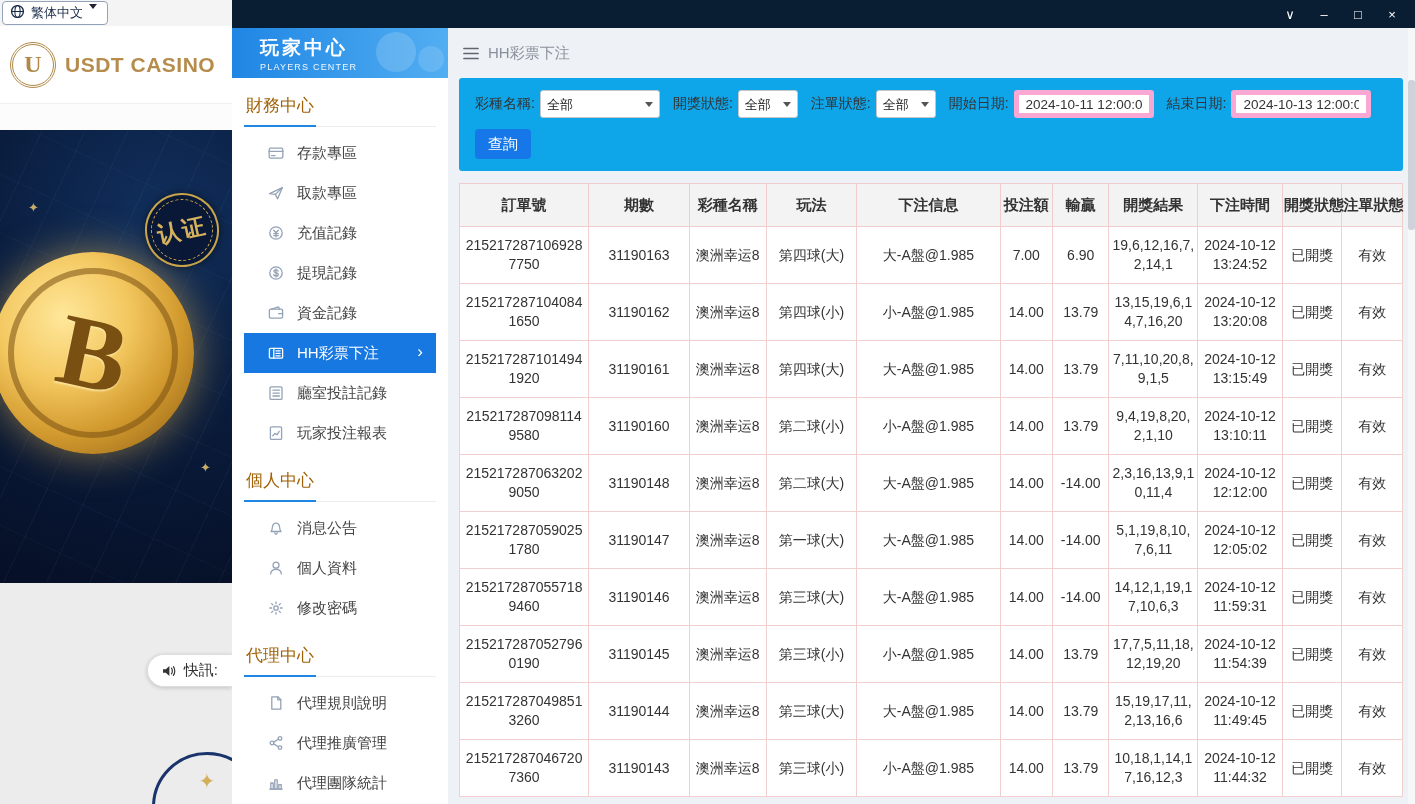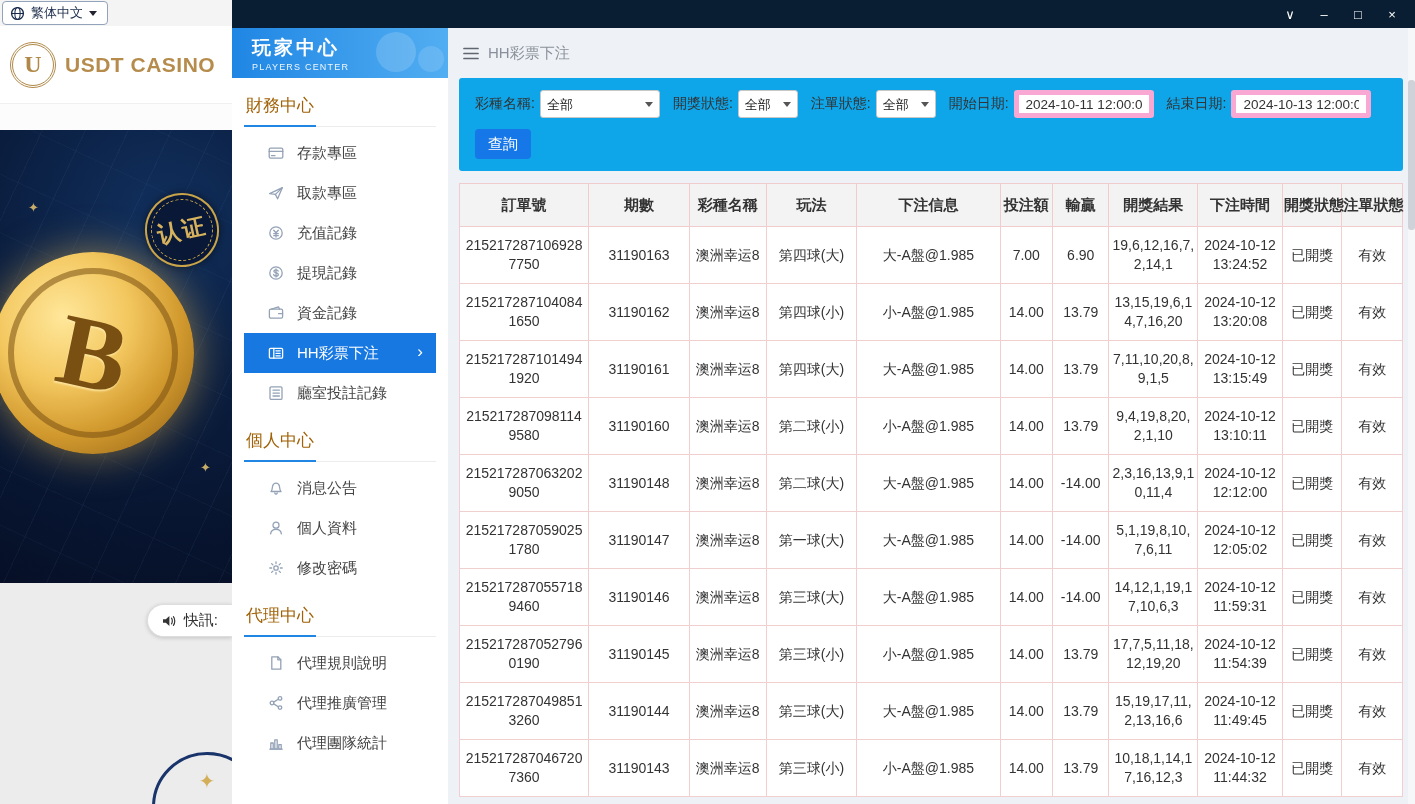--- a/index.html
+++ b/index.html
@@ -3,21 +3,21 @@
 <meta charset="utf-8">
 <style>
   *{margin:0;padding:0;box-sizing:border-box}
   html,body{width:1415px;height:804px;overflow:hidden}
   body{font-family:"Liberation Sans","DejaVu Sans",sans-serif;background:#e9e9e9}
   .screen{position:relative;width:1415px;height:804px;display:flex}
 
   
   .left-panel{width:232px;height:100%;position:relative;background:#ececec;overflow:hidden;flex:none}
   .lang-bar{height:26px;background:#f4f4f4;padding:1px 0 0 2px}
-  .lang-box{display:inline-flex;align-items:center;gap:6px;background:#fff;border:1px solid #93a3ba;border-radius:4px;padding:2px 10px 2px 7px;font-size:13px;color:#1c2c4a;cursor:pointer}
+  .lang-box{display:inline-flex;align-items:flex-start;gap:6px;background:#fff;border:1px solid #93a3ba;border-radius:4px;padding:2px 10px 2px 7px;font-size:13px;color:#1c2c4a;cursor:pointer}
   .lang-box svg{width:15px;height:15px;display:block}
   .caret-down{width:0;height:0;border-left:4px solid transparent;border-right:4px solid transparent;border-top:5px solid #223;display:inline-block}
   .brand{height:78px;background:#fff;display:flex;align-items:center;padding-left:10px;gap:9px;border-bottom:1px solid #f0f0f0}
   .brand-circle{width:46px;height:46px;border:3px double #b08948;border-radius:50%;display:flex;align-items:center;justify-content:center;color:#b08948;font-weight:bold;font-size:24px;font-family:"Liberation Serif","DejaVu Serif",serif;flex:none}
   .brand-name{color:#b68c4c;font-size:21px;font-weight:bold;letter-spacing:.5px;white-space:nowrap}
   .white-gap{height:26px;background:#fcfcfc}
   .btc-panel{height:453px;position:relative;overflow:hidden;
     background:radial-gradient(circle at 70% 20%, #11305e 0%, #0a1d3e 45%, #060f26 100%)}
   .btc-panel .net{position:absolute;inset:0;opacity:.25;
     background:
@@ -29,38 +29,38 @@
   .coin::before{content:"";position:absolute;inset:16px;border-radius:50%;border:6px solid rgba(122,80,18,.55)}
   .coin-b{position:absolute;inset:0;display:flex;align-items:center;justify-content:center;
     font-family:"Liberation Serif","DejaVu Serif",serif;font-weight:bold;font-size:102px;color:#7a4f12;
     transform:rotate(12deg);text-shadow:0 2px 2px rgba(255,236,170,.8)}
   .badge{position:absolute;left:145px;top:63px;width:74px;height:74px;border-radius:50%;
     background:rgba(8,22,50,.88);border:2px solid #c9a449;transform:rotate(-12deg);
     display:flex;align-items:center;justify-content:center;box-shadow:0 0 10px rgba(0,0,0,.5)}
   .badge::before{content:"";position:absolute;inset:4px;border-radius:50%;border:1px dashed #c9a449}
   .badge span{color:#d6b25e;font-size:23px;font-weight:bold;letter-spacing:2px}
   .sparkle{position:absolute;color:#e8c66f;font-size:13px;opacity:.85}
-  .quick-news{position:absolute;right:0;top:604px;height:33px;display:flex;align-items:center;gap:7px;
+  .quick-news{position:absolute;right:0;top:654px;height:33px;display:flex;align-items:center;gap:7px;
     background:#fff;border:1px solid #ddd;border-right:none;border-radius:17px 0 0 17px;
     padding:0 14px 0 13px;font-size:15px;color:#333;box-shadow:0 1px 4px rgba(0,0,0,.18);cursor:pointer}
   .quick-news svg{width:16px;height:16px;display:block}
   .bottom-logo{position:absolute;left:152px;top:752px;width:110px;height:110px;border-radius:50%;
     background:radial-gradient(circle at 50% 40%, #10складка 0%, #0c2145 0%, #081733 75%);
     border:3px solid #19336b;display:flex;justify-content:center;padding-top:14px}
   .bottom-logo .emb{color:#d4af5a;font-size:20px}
 
   
   .app{flex:1;display:flex;flex-direction:column;height:100%;box-shadow:-3px 0 10px rgba(0,0,0,.35);min-width:0}
   .titlebar{height:28px;background:#0a1e33;display:flex;justify-content:flex-end;align-items:center;padding-right:10px;flex:none}
   .tb-btn{width:26px;height:20px;color:#fff;display:flex;align-items:center;justify-content:center;font-size:13px;margin-left:8px;cursor:pointer;line-height:1}
   .app-body{flex:1;display:flex;min-height:0}
 
   
   .sidebar{width:216px;background:#fff;flex:none;overflow:hidden}
-  .sb-header{height:50px;background:linear-gradient(90deg,#1f86e4,#52aef2);color:#fff;padding:7px 0 0 20px;position:relative;overflow:hidden}
+  .sb-header{height:50px;background:linear-gradient(90deg,#1f86e4,#52aef2);color:#fff;padding:7px 0 0 28px;position:relative;overflow:hidden}
   .sb-header::before{content:"";position:absolute;right:32px;top:4px;width:40px;height:40px;border-radius:50%;background:rgba(255,255,255,.16)}
   .sb-header::after{content:"";position:absolute;right:4px;top:18px;width:26px;height:26px;border-radius:50%;background:rgba(255,255,255,.13)}
   .sb-title{font-size:19px;font-weight:bold;letter-spacing:3px}
   .sb-sub{font-size:9px;opacity:.92;letter-spacing:1.2px;margin-top:1px}
   .sb-section{margin:14px 12px 0}
   .sb-sec-title{color:#a16207;font-size:17px;padding:2px 2px 9px;border-bottom:1px solid #ececec;position:relative;margin-bottom:6px}
   .sb-sec-title::after{content:"";position:absolute;left:0;bottom:-1px;width:72px;height:2px;background:#1f86e4}
   .sb-item{height:40px;display:flex;align-items:center;gap:13px;padding-left:24px;font-size:15px;color:#444;cursor:pointer;position:relative}
   .sb-item .mi{width:16px;height:16px;color:#94a2b6;flex:none}
   .sb-item .mi svg{width:16px;height:16px;display:block;fill:none;stroke:currentColor;stroke-width:1.3;stroke-linecap:round;stroke-linejoin:round}
@@ -226,20 +226,29 @@
               <div class="sb-item">
                 <span class="mi">
                   <svg viewBox="0 0 16 16">
                     <rect x="2" y="1.8" width="12" height="12.6" rx="1.2"></rect>
                     <line x1="5" y1="5.2" x2="11.4" y2="5.2"></line>
                     <line x1="5" y1="8.1" x2="11.4" y2="8.1"></line>
                     <line x1="5" y1="11" x2="11.4" y2="11"></line>
                   </svg>
                 </span>
                 <span class="lbl">廳室投註記錄</span>
+              </div>
+              <div class="sb-item">
+                <span class="mi">
+                  <svg viewBox="0 0 16 16">
+                    <rect x="2.4" y="1.8" width="11.2" height="12.6" rx="1.2"></rect>
+                    <path d="M4.8 10.8 L7 8.4 L9 9.8 L11.2 6.4"></path>
+                  </svg>
+                </span>
+                <span class="lbl">玩家投注報表</span>
               </div>
             </div>
             <div class="sb-section">
               <div class="sb-sec-title">個人中心</div>
               <div class="sb-item">
                 <span class="mi">
                   <svg viewBox="0 0 16 16">
                     <path d="M3 11.5 C4.4 10.3 4.2 7.8 4.6 6.2 C5 4.4 6.4 3.2 8 3.2 C9.6 3.2 11 4.4 11.4 6.2 C11.8 7.8 11.6 10.3 13 11.5 Z"></path>
                     <path d="M6.8 13 C7 13.8 7.4 14.2 8 14.2 C8.6 14.2 9 13.8 9.2 13"></path>
                   </svg>

